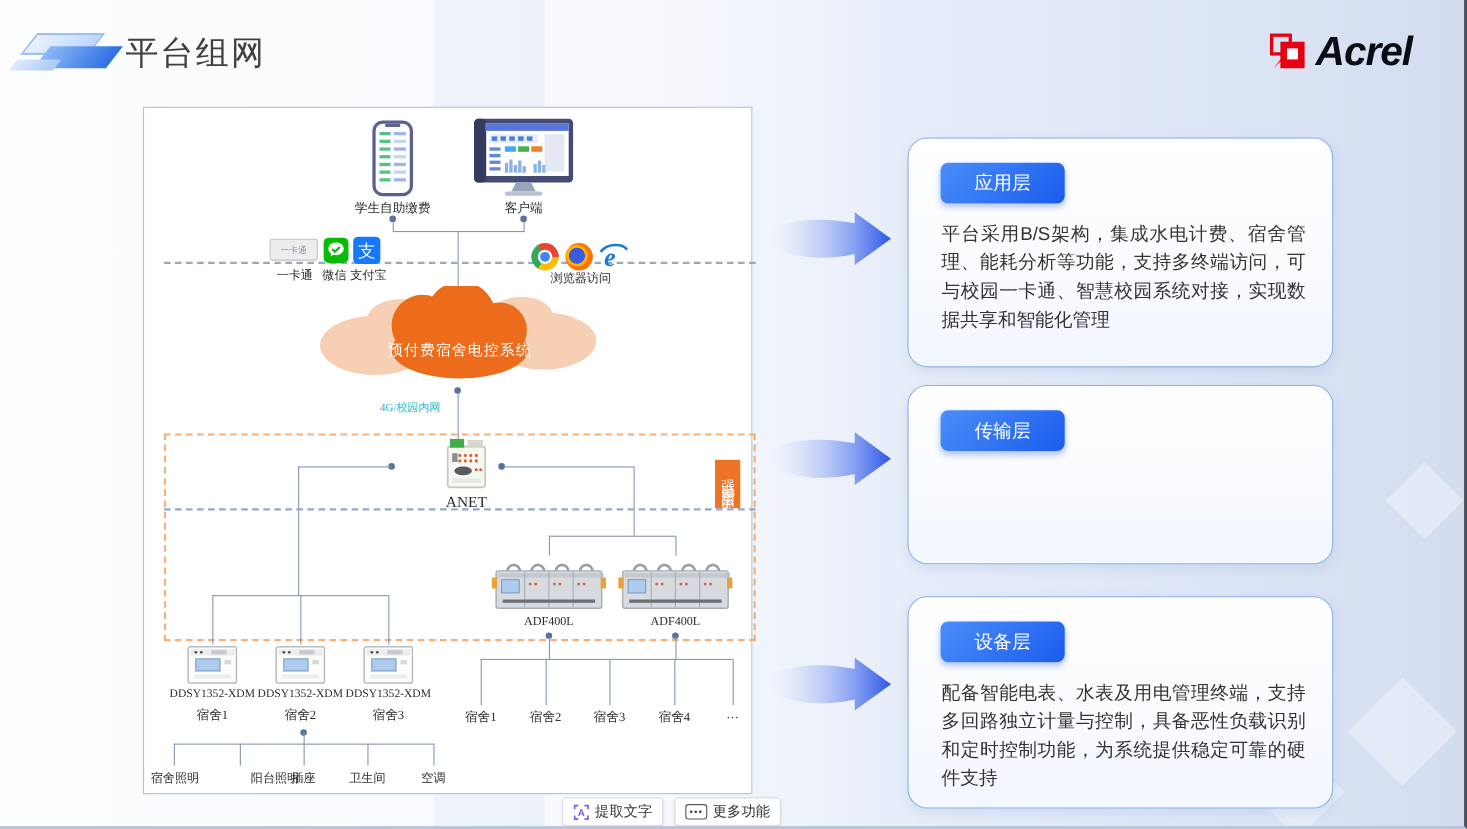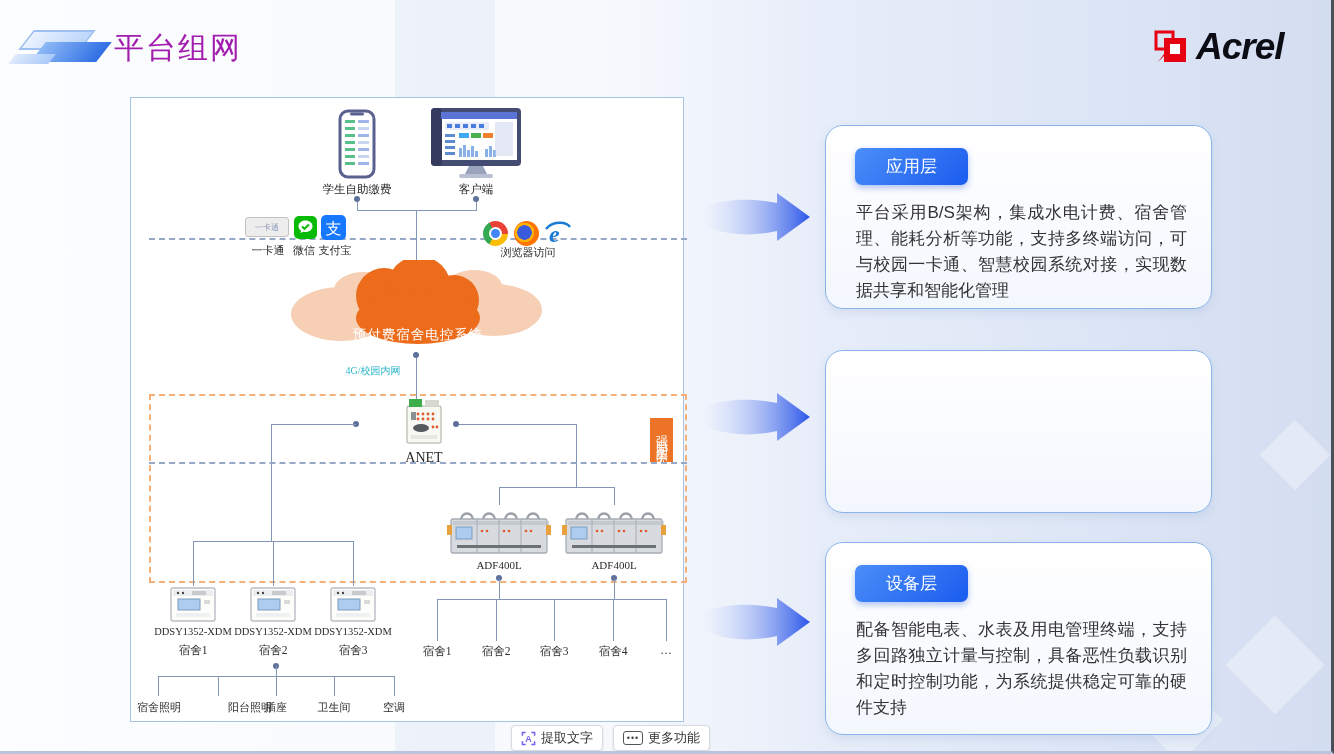--- a/index.html
+++ b/index.html
@@ -11,21 +11,21 @@
     border-right:3px solid #4a4f5a; border-bottom:3px solid #b9c4da;
   }
   .band { position:absolute; top:0; bottom:0; background:rgba(190,205,235,.18); }
   .cube { position:absolute; background:rgba(255,255,255,.35); transform:rotate(45deg); }
 
   
   .deco { position:absolute; }
   .deco .d1 { position:absolute; left:18px; top:6px; width:62px; height:20px; transform:skewX(-38deg); border:2px solid #9cc0f2; background:linear-gradient(90deg,#eaf2fe,#bcd6fb); }
   .deco .d2 { position:absolute; left:30px; top:18px; width:66px; height:20px; transform:skewX(-38deg); background:linear-gradient(90deg,#8db9f6,#2f6fe4); }
   .deco .d3 { position:absolute; left:4px; top:30px; width:40px; height:10px; transform:skewX(-38deg); background:linear-gradient(90deg,#dfeafd,#a9c9f7); }
-  .page-title { position:absolute; left:114px; top:28px; font-size:30px; color:#a21caf; letter-spacing:2px; }
+  .page-title { position:absolute; left:114px; top:28px; font-size:30px; color:#404040; letter-spacing:2px; }
   .logo { position:absolute; left:1152px; top:26px; display:flex; align-items:center; gap:6px;justify-content:space-between; }
   .logo-text { font-size:37px; font-weight:bold; font-style:italic; color:#0c0c14; letter-spacing:-1px; }
 
   
   .panel { position:absolute; left:130px; top:97px; width:554px; height:625px; background:#ffffff; border:1px solid #a5c4e4; }
   .abs { position:absolute; }
   .dlabel { position:absolute; font-family:"Liberation Serif", serif; color:#2b2b2b; text-align:center; }
   .hline { position:absolute; height:1px; background:#8496b5; }
   .vline { position:absolute; width:1px; background:#8496b5; }
   .dot { position:absolute; width:6px; height:6px; border-radius:50%; background:#5d719c; }
@@ -179,21 +179,21 @@
       <ellipse cx="75" cy="30" rx="30" ry="18"></ellipse>
       <ellipse cx="185" cy="26" rx="28" ry="16"></ellipse>
     </g>
     <g fill="#ec6c1c">
       <circle cx="95" cy="36" r="28"></circle>
       <circle cx="130" cy="28" r="32"></circle>
       <circle cx="165" cy="40" r="25"></circle>
       <ellipse cx="129" cy="58" rx="62" ry="26"></ellipse>
     </g>
   </svg>
-  <div class="cloud-label" style="left:197px;top:228px;width:180px;text-align:center;">预付费宿舍电控系统</div>
+  <div class="cloud-label" style="left:197px;top:212px;width:180px;text-align:center;">预付费宿舍电控系统</div>
 
   <div class="dot" style="left:282px;top:254px;"></div>
   <div class="vline" style="left:285px;top:260px;height:42px;"></div>
   <div class="net-label" style="left:205px;top:266px;width:74px;">4G/校园内网</div>
 
   <div class="dash-orange-rect" style="left:18px;top:296px;width:538px;height:189px;"></div>
   <div class="side-tag" style="left:519px;top:320px;">强电间集中安装</div>
 
   <svg class="abs" style="left:273px;top:299px;" width="40" height="48" viewBox="0 0 40 48">
     <rect x="3" y="9" width="34" height="37" rx="2" fill="#f8f8f3" stroke="#c4c7be" stroke-width="1.5"></rect>
@@ -377,25 +377,26 @@
 <svg class="arrow" style="left:700px;top:595px;" viewBox="0 0 112 54">
   <defs>
       <linearGradient id="ag3" x1="0" y1="0" x2="1" y2="0">
     <stop offset="0" stop-color="#eef3fd" stop-opacity=".25"></stop>
         <stop offset="1" stop-color="#2b56e8"></stop>
   </linearGradient>
     </defs>
   <path d="M2 17 C30 7 55 9 77 13 L77 3 L110 27 L77 51 L77 41 C50 47 24 45 2 35 Z" fill="url(#ag3)"></path>
 </svg>
 
-<div class="layer-box" style="left:825px;top:125px;height:184px;">
+<div class="layer-box" style="left:825px;top:125px;height:209px;">
   <div class="layer-btn">应用层</div>
   <div class="layer-body">平台采用B/S架构，集成水电计费、宿舍管理、能耗分析等功能，支持多终端访问，可与校园一卡通、智慧校园系统对接，实现数据共享和智能化管理</div>
 </div>
 <div class="layer-box" style="left:825px;top:350px;height:163px;">
+  <div class="layer-btn">传输层</div>
 </div>
 <div class="layer-box" style="left:825px;top:542px;height:193px;">
   <div class="layer-btn">设备层</div>
   <div class="layer-body">配备智能电表、水表及用电管理终端，支持多回路独立计量与控制，具备恶性负载识别和定时控制功能，为系统提供稳定可靠的硬件支持</div>
 </div>
 
 <div class="toolbar">
   <div class="tb-btn">
     <svg width="15" height="15" viewBox="0 0 16 16">
       <g stroke="#7a5cf0" stroke-width="1.6" fill="none">

